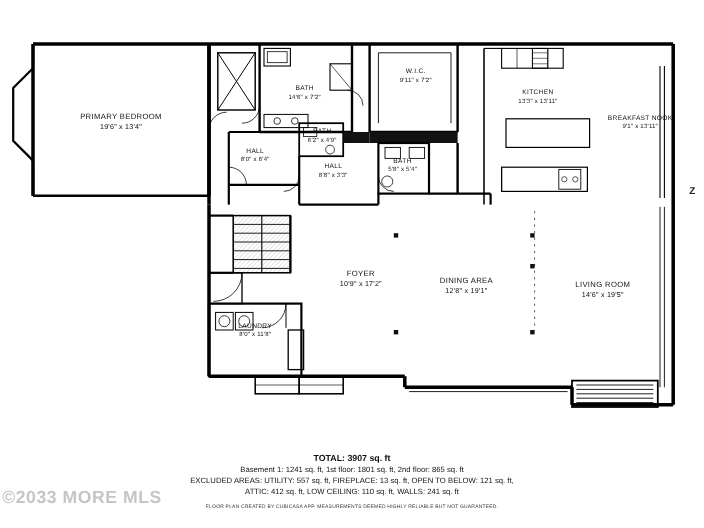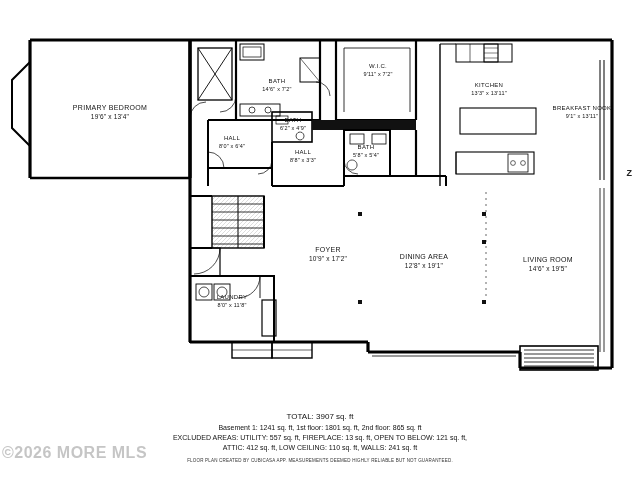--- a/index.html
+++ b/index.html
@@ -27,21 +27,21 @@
   .room-label .dim{display:block;font-size:5.5px;letter-spacing:.2px;}
   .room-label.big .nm{font-size:7px;}
   .room-label.big .dim{font-size:6.5px;}
 
   .footer{
     position:absolute;
     left:0;right:0;
     top:412px;
     text-align:center;
   }
-  .footer .total{font-size:8px;font-weight:normal;color:#111;margin-bottom:2px;}
+  .footer .total{font-size:8px;font-weight:bold;color:#111;margin-bottom:2px;}
   .footer .line{font-size:7px;color:#111;line-height:1.45;}
   .footer .disclaimer{font-size:4.5px;color:#333;margin-top:5px;letter-spacing:.2px;}
 
   .watermark{
     position:absolute;
     left:2px;top:444px;
     font-size:16px;
     font-weight:bold;
     color:rgba(150,150,150,.55);
     letter-spacing:.5px;
@@ -281,13 +281,13 @@
 <div class="north">Z</div>
 
 <div class="footer">
   <div class="total">TOTAL: 3907 sq. ft</div>
   <div class="line">Basement 1: 1241 sq. ft, 1st floor: 1801 sq. ft, 2nd floor: 865 sq. ft</div>
   <div class="line">EXCLUDED AREAS: UTILITY: 557 sq. ft, FIREPLACE: 13 sq. ft, OPEN TO BELOW: 121 sq. ft,</div>
   <div class="line">ATTIC: 412 sq. ft, LOW CEILING: 110 sq. ft, WALLS: 241 sq. ft</div>
   <div class="disclaimer">FLOOR PLAN CREATED BY CUBICASA APP. MEASUREMENTS DEEMED HIGHLY RELIABLE BUT NOT GUARANTEED.</div>
 </div>
 
-<div class="watermark">©2026 MORE MLS</div>
+<div class="watermark">©2033 MORE MLS</div>
 
 </body></html>

